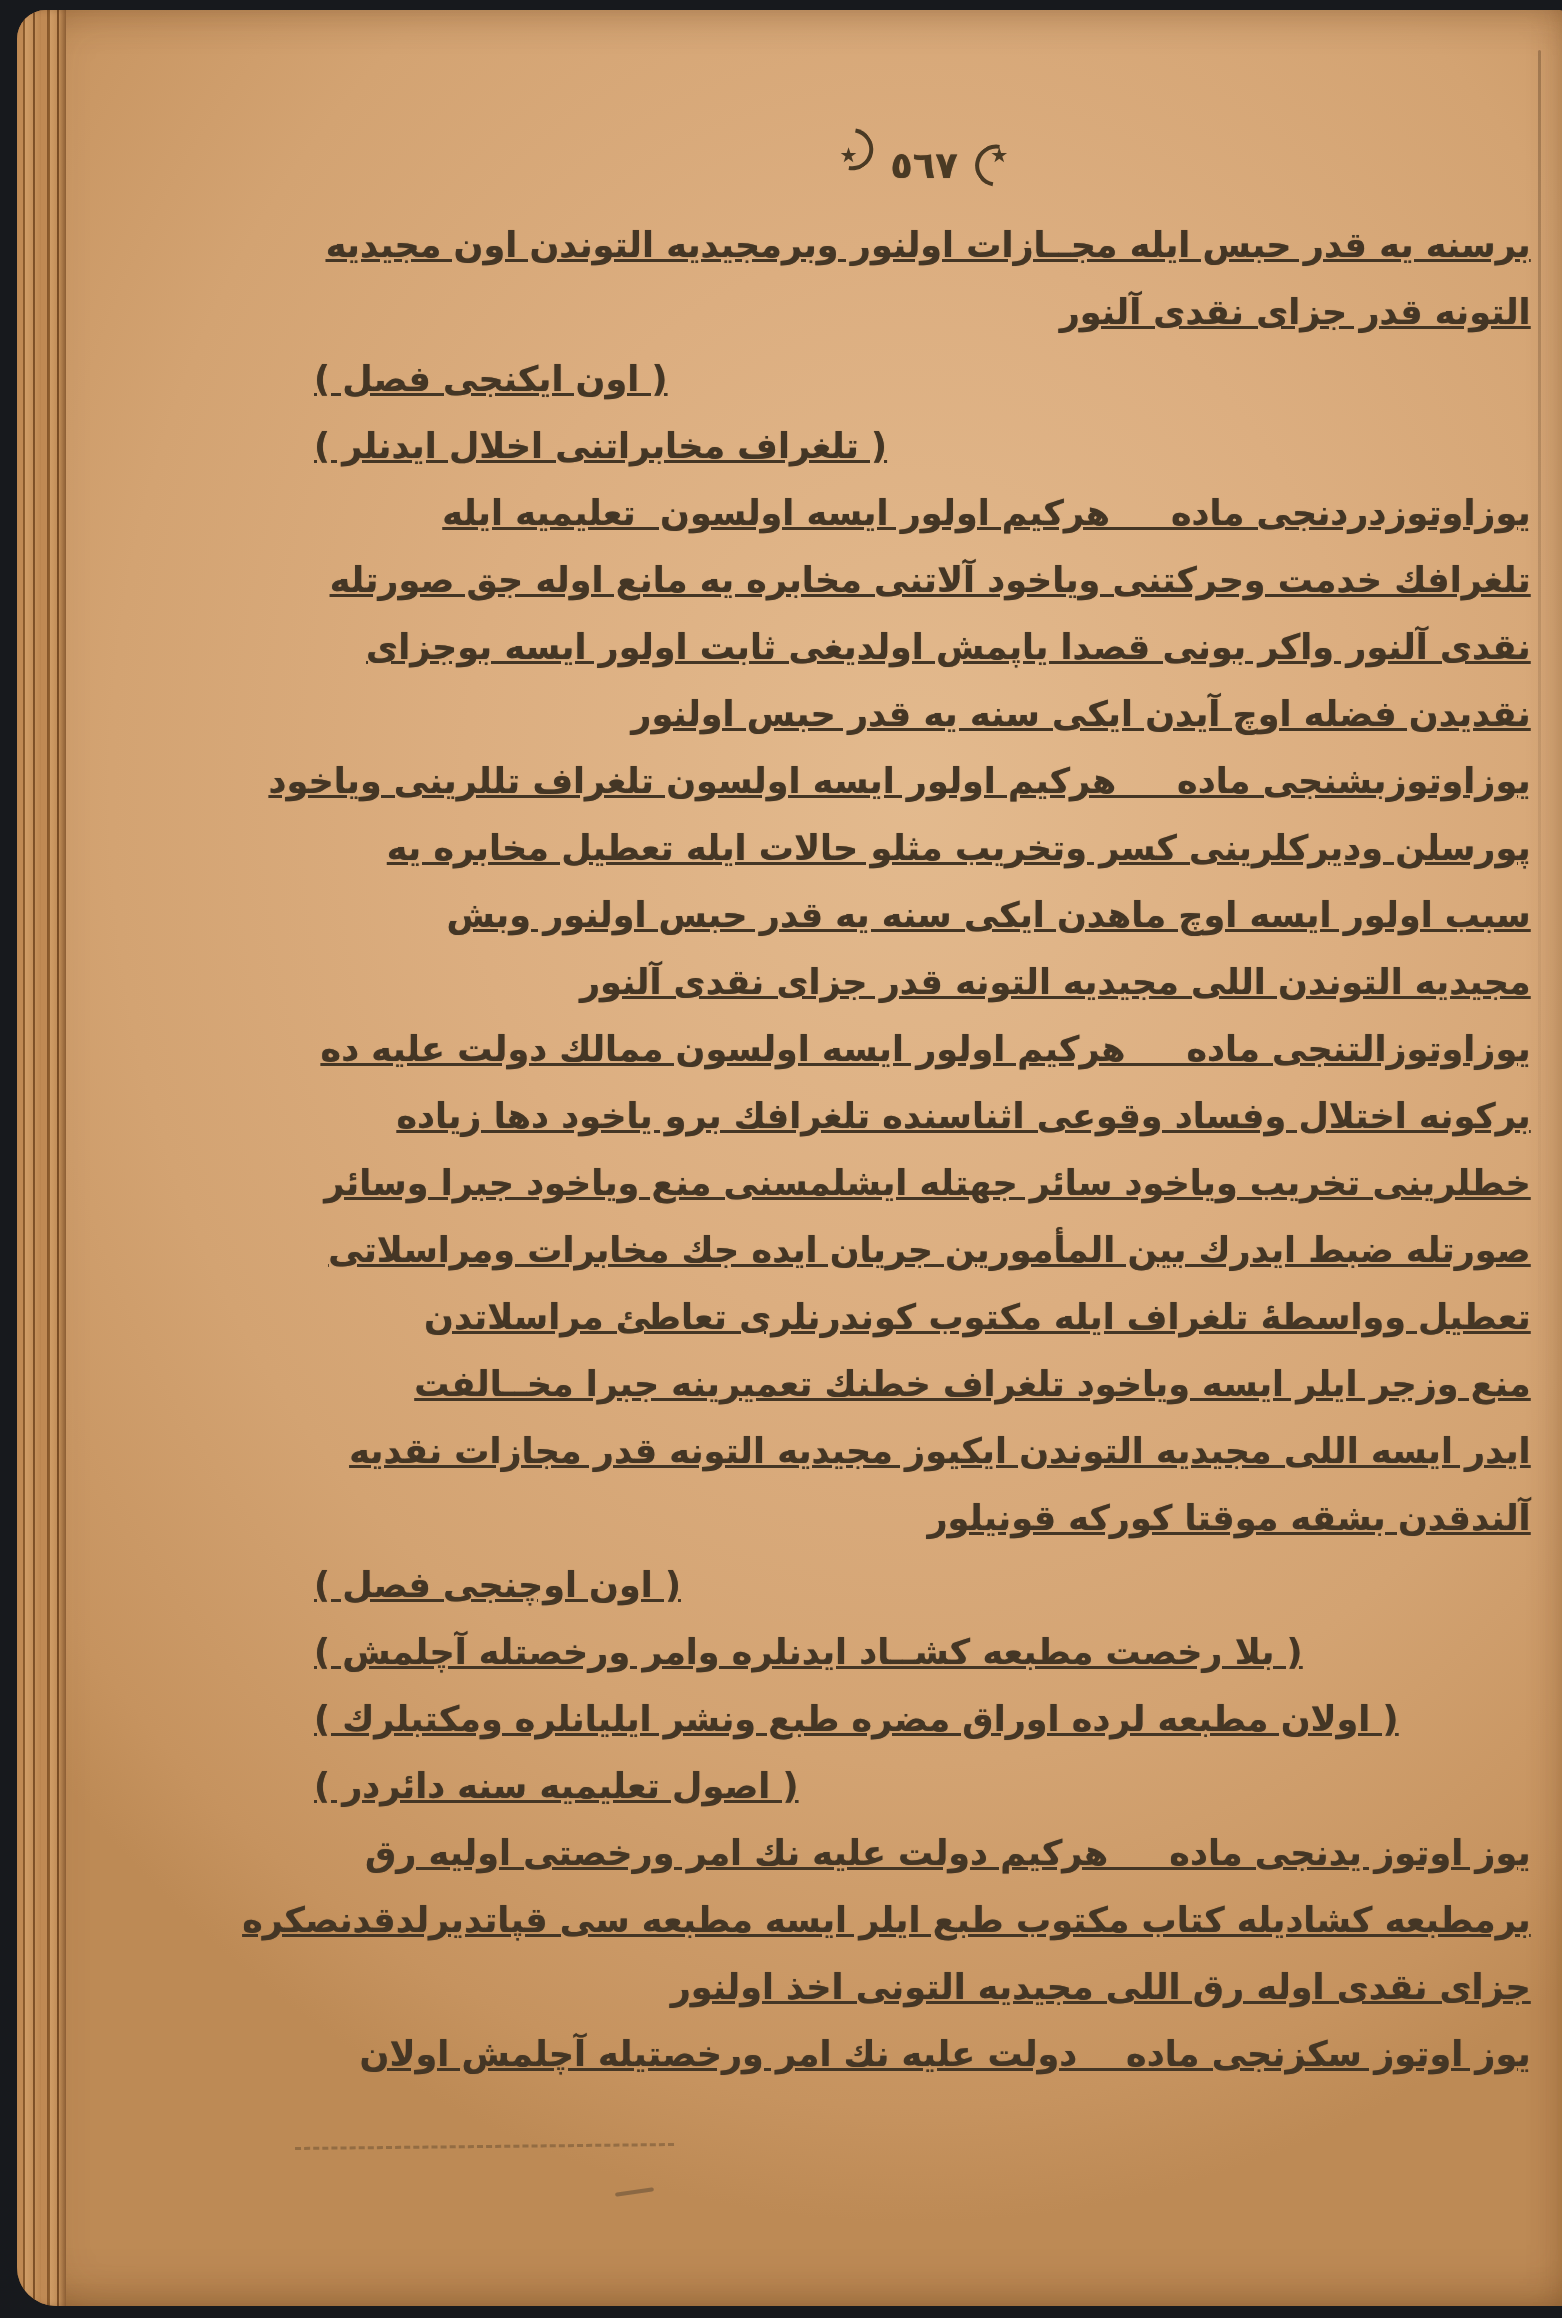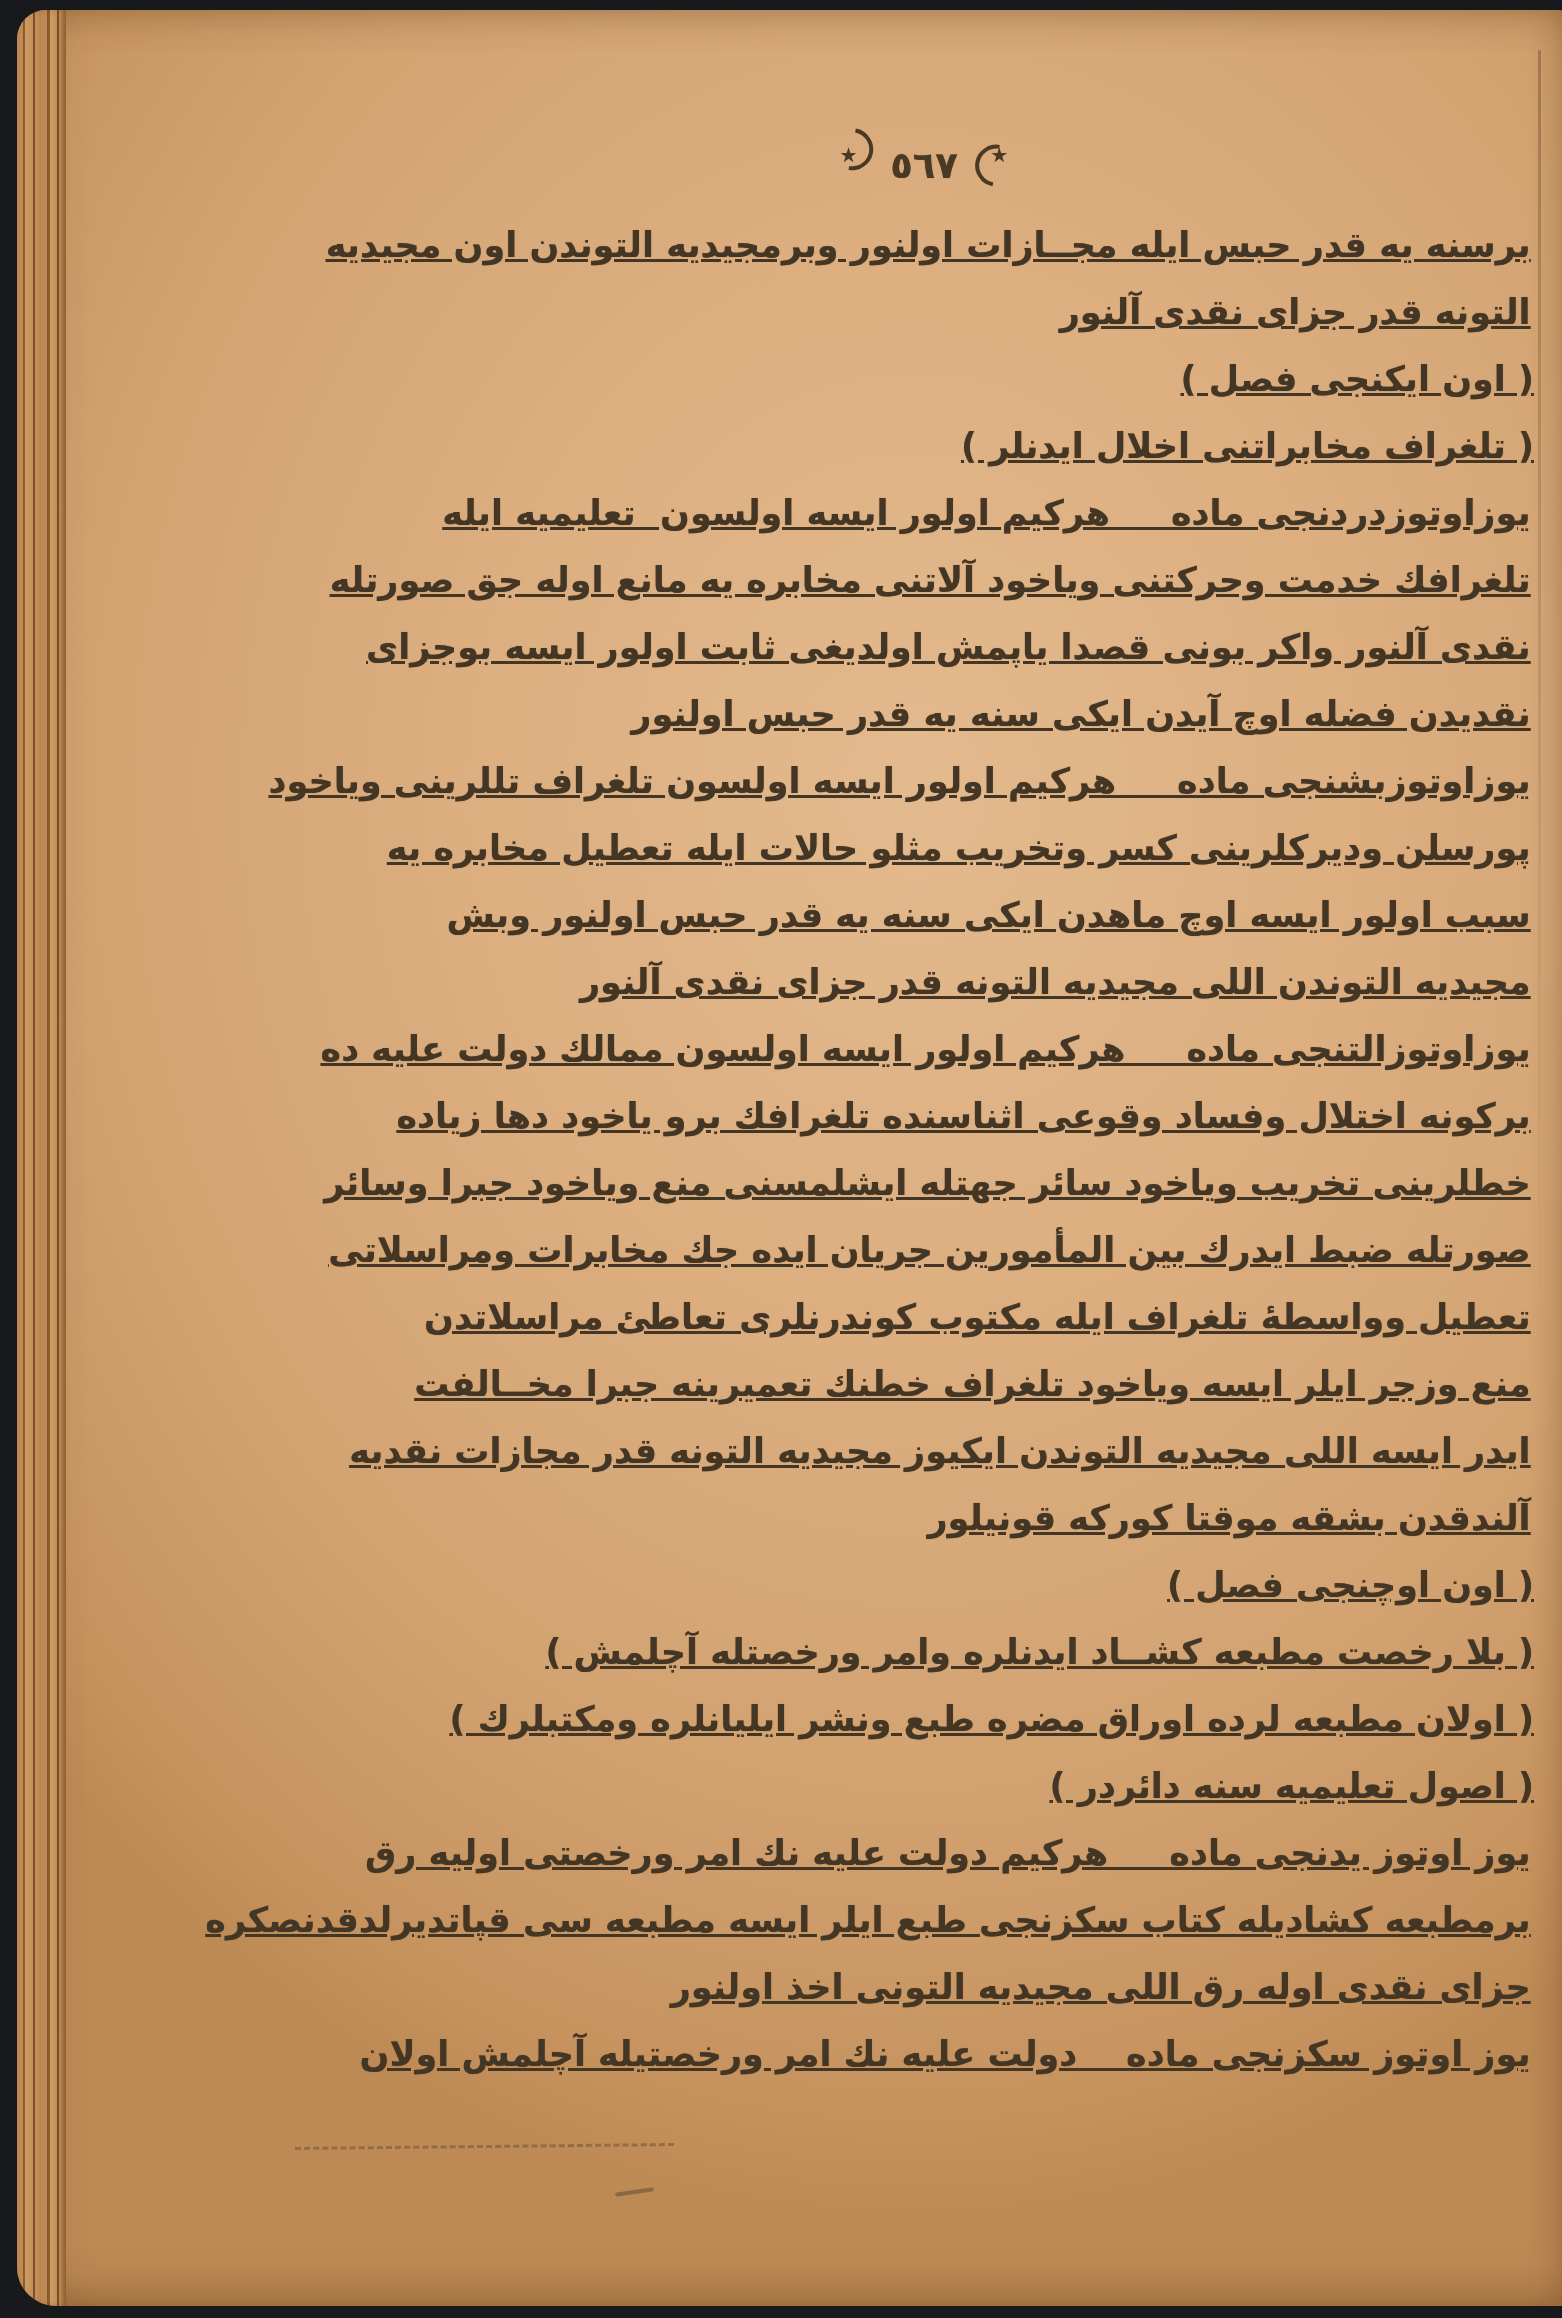--- a/index.html
+++ b/index.html
@@ -68,21 +68,21 @@
   .orn-l .cres{border-left-color:#4a3a24;border-top-color:#4a3a24;transform:rotate(-35deg) translate(-7.6px,7.6px);}
   .orn-r .cres{border-right-color:#4a3a24;border-bottom-color:#4a3a24;transform:rotate(-35deg) translate(7.6px,-1.7px);}
   .ln,.hd{
     height:67px;line-height:62px;
     font-size:35px;font-weight:700;
     white-space:pre;
     text-shadow:0 0 0.8px rgba(55,40,20,.55);
     text-decoration:underline;
   }
   .ln{text-align:right;padding-right:3.4px;}
-  .hd{text-align:right;}
+  .hd{text-align:left;}
   
   .pencil{
     position:absolute;left:278px;top:2130px;width:379px;height:5px;
     border-bottom:3.4px dashed rgba(95,70,45,.45);
     transform:rotate(-.6deg);
   }
   .smudge{
     position:absolute;left:598px;top:2180px;width:39px;height:4.2px;
     background:rgba(90,70,50,.5);border-radius:2.5px;transform:rotate(-8deg);
   }
@@ -126,21 +126,21 @@
       <div class="ln">صورتله ضبط ايدرك بين المأمورين جريان ايده جك مخابرات ومراسلاتى</div>
       <div class="ln">تعطيل وواسطهٔ تلغراف ايله مكتوب كوندرنلرى تعاطئ مراسلاتدن</div>
       <div class="ln">منع وزجر ايلر ايسه وياخود تلغراف خطنك تعميرينه جبرا مخــالفت</div>
       <div class="ln">ايدر ايسه اللى مجيديه التوندن ايكيوز مجيديه التونه قدر مجازات نقديه</div>
       <div class="ln">آلندقدن بشقه موقتا كوركه قونيلور</div>
       <div class="hd">( اون اوچنجى فصل )</div>
       <div class="hd">( بلا رخصت مطبعه كشــاد ايدنلره وامر ورخصتله آچلمش )</div>
       <div class="hd">( اولان مطبعه لرده اوراق مضره طبع ونشر ايليانلره ومكتبلرك )</div>
       <div class="hd">( اصول تعليميه سنه دائردر )</div>
       <div class="ln">يوز اوتوز يدنجى ماده     هركيم دولت عليه نك امر ورخصتى اوليه رق</div>
-      <div class="ln">برمطبعه كشاديله كتاب سكزنجى طبع ايلر ايسه مطبعه سى قپاتديرلدقدنصكره</div>
+      <div class="ln">برمطبعه كشاديله كتاب مكتوب طبع ايلر ايسه مطبعه سى قپاتديرلدقدنصكره</div>
       <div class="ln">جزاى نقدى اوله رق اللى مجيديه التونى اخذ اولنور</div>
       <div class="ln">يوز اوتوز سكزنجى ماده    دولت عليه نك امر ورخصتيله آچلمش اولان</div>
     </div>
 
     <div class="pencil"></div>
     <div class="smudge"></div>
   </div>
 </div>
 
 

